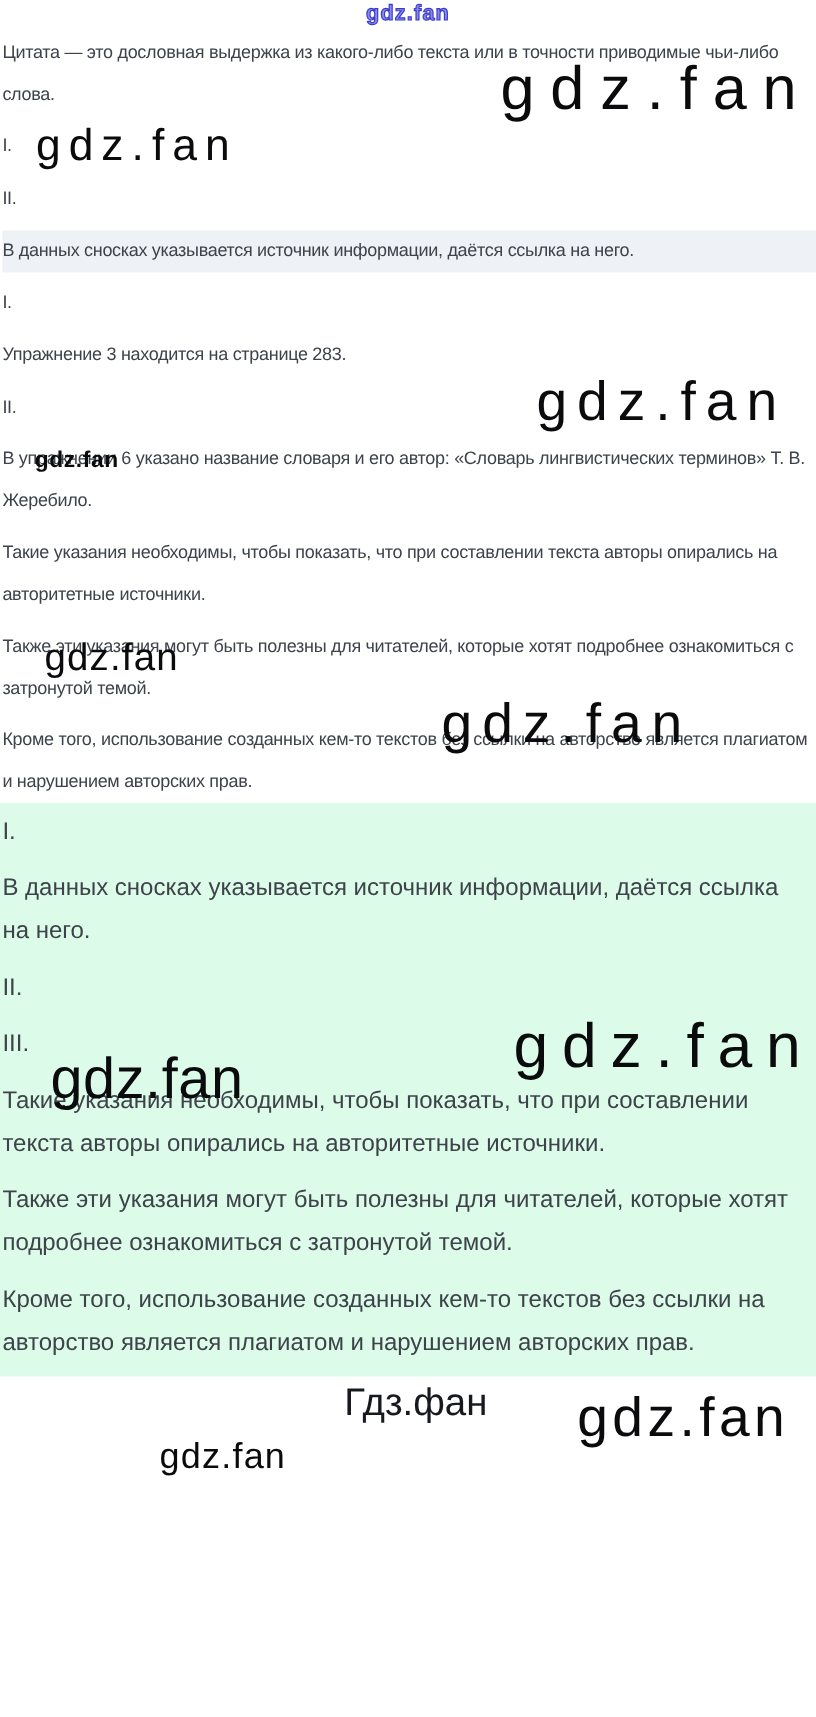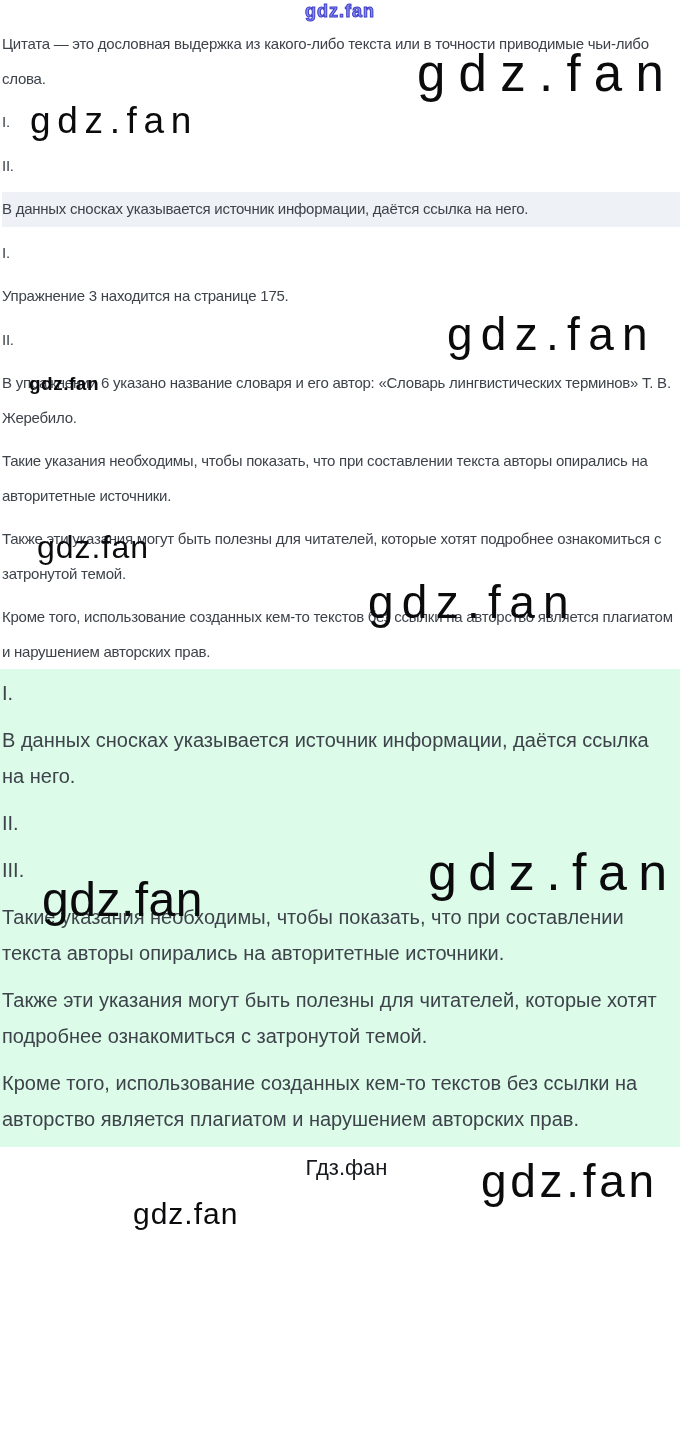--- a/index.html
+++ b/index.html
@@ -59,21 +59,21 @@
   .wm6  { left: 37px;  top: 531px;  font-size: 32px; letter-spacing: 1px; }
   .wm7  { left: 368px; top: 579px;  font-size: 46px; letter-spacing: 0.18em; }
   .wm8  { left: 428px; top: 846px;  font-size: 52px; letter-spacing: 0.22em; }
   .wm9  { left: 42px;  top: 876px;  font-size: 48px; letter-spacing: 0.5px; }
   .wm10 { left: 481px; top: 1158px; font-size: 46px; letter-spacing: 0.08em; }
   .wm11 { left: 133px; top: 1199px; font-size: 30px; letter-spacing: 1px; }
   
   .footer {
     margin-top: 6px;
     text-align: center;
-    font-size: 22px;
+    font-size: 32px;
     font-weight: 500;
     color: #17191e;
     line-height: 30px;
     padding-left: 13px;
   }
 </style>
 </head>
 <body>
 
 <div class="wm wm-top">gdz.fan</div>
@@ -87,21 +87,21 @@
 <div class="wm wm9">gdz.fan</div>
 <div class="wm wm10">gdz.fan</div>
 <div class="wm wm11">gdz.fan</div>
 
 <div class="main">
   <p>Цитата — это дословная выдержка из какого-либо текста или в точности приводимые чьи-либо слова.</p>
   <p>I.</p>
   <p>II.</p>
   <p class="hl">В данных сносках указывается источник информации, даётся ссылка на него.</p>
   <p>I.</p>
-  <p>Упражнение 3 находится на странице 175.</p>
+  <p>Упражнение 3 находится на странице 283.</p>
   <p>II.</p>
   <p>В упражнении 6 указано название словаря и его автор: «Словарь лингвистических терминов» Т. В. Жеребило.</p>
   <p>Такие указания необходимы, чтобы показать, что при составлении текста авторы опирались на авторитетные источники.</p>
   <p>Также эти указания могут быть полезны для читателей, которые хотят подробнее ознакомиться с затронутой темой.</p>
   <p>Кроме того, использование созданных кем-то текстов без ссылки на авторство является плагиатом и нарушением авторских прав.</p>
 </div>
 
 <div class="answer">
   <p>I.</p>
   <p>В данных сносках указывается источник информации, даётся ссылка на него.</p>

